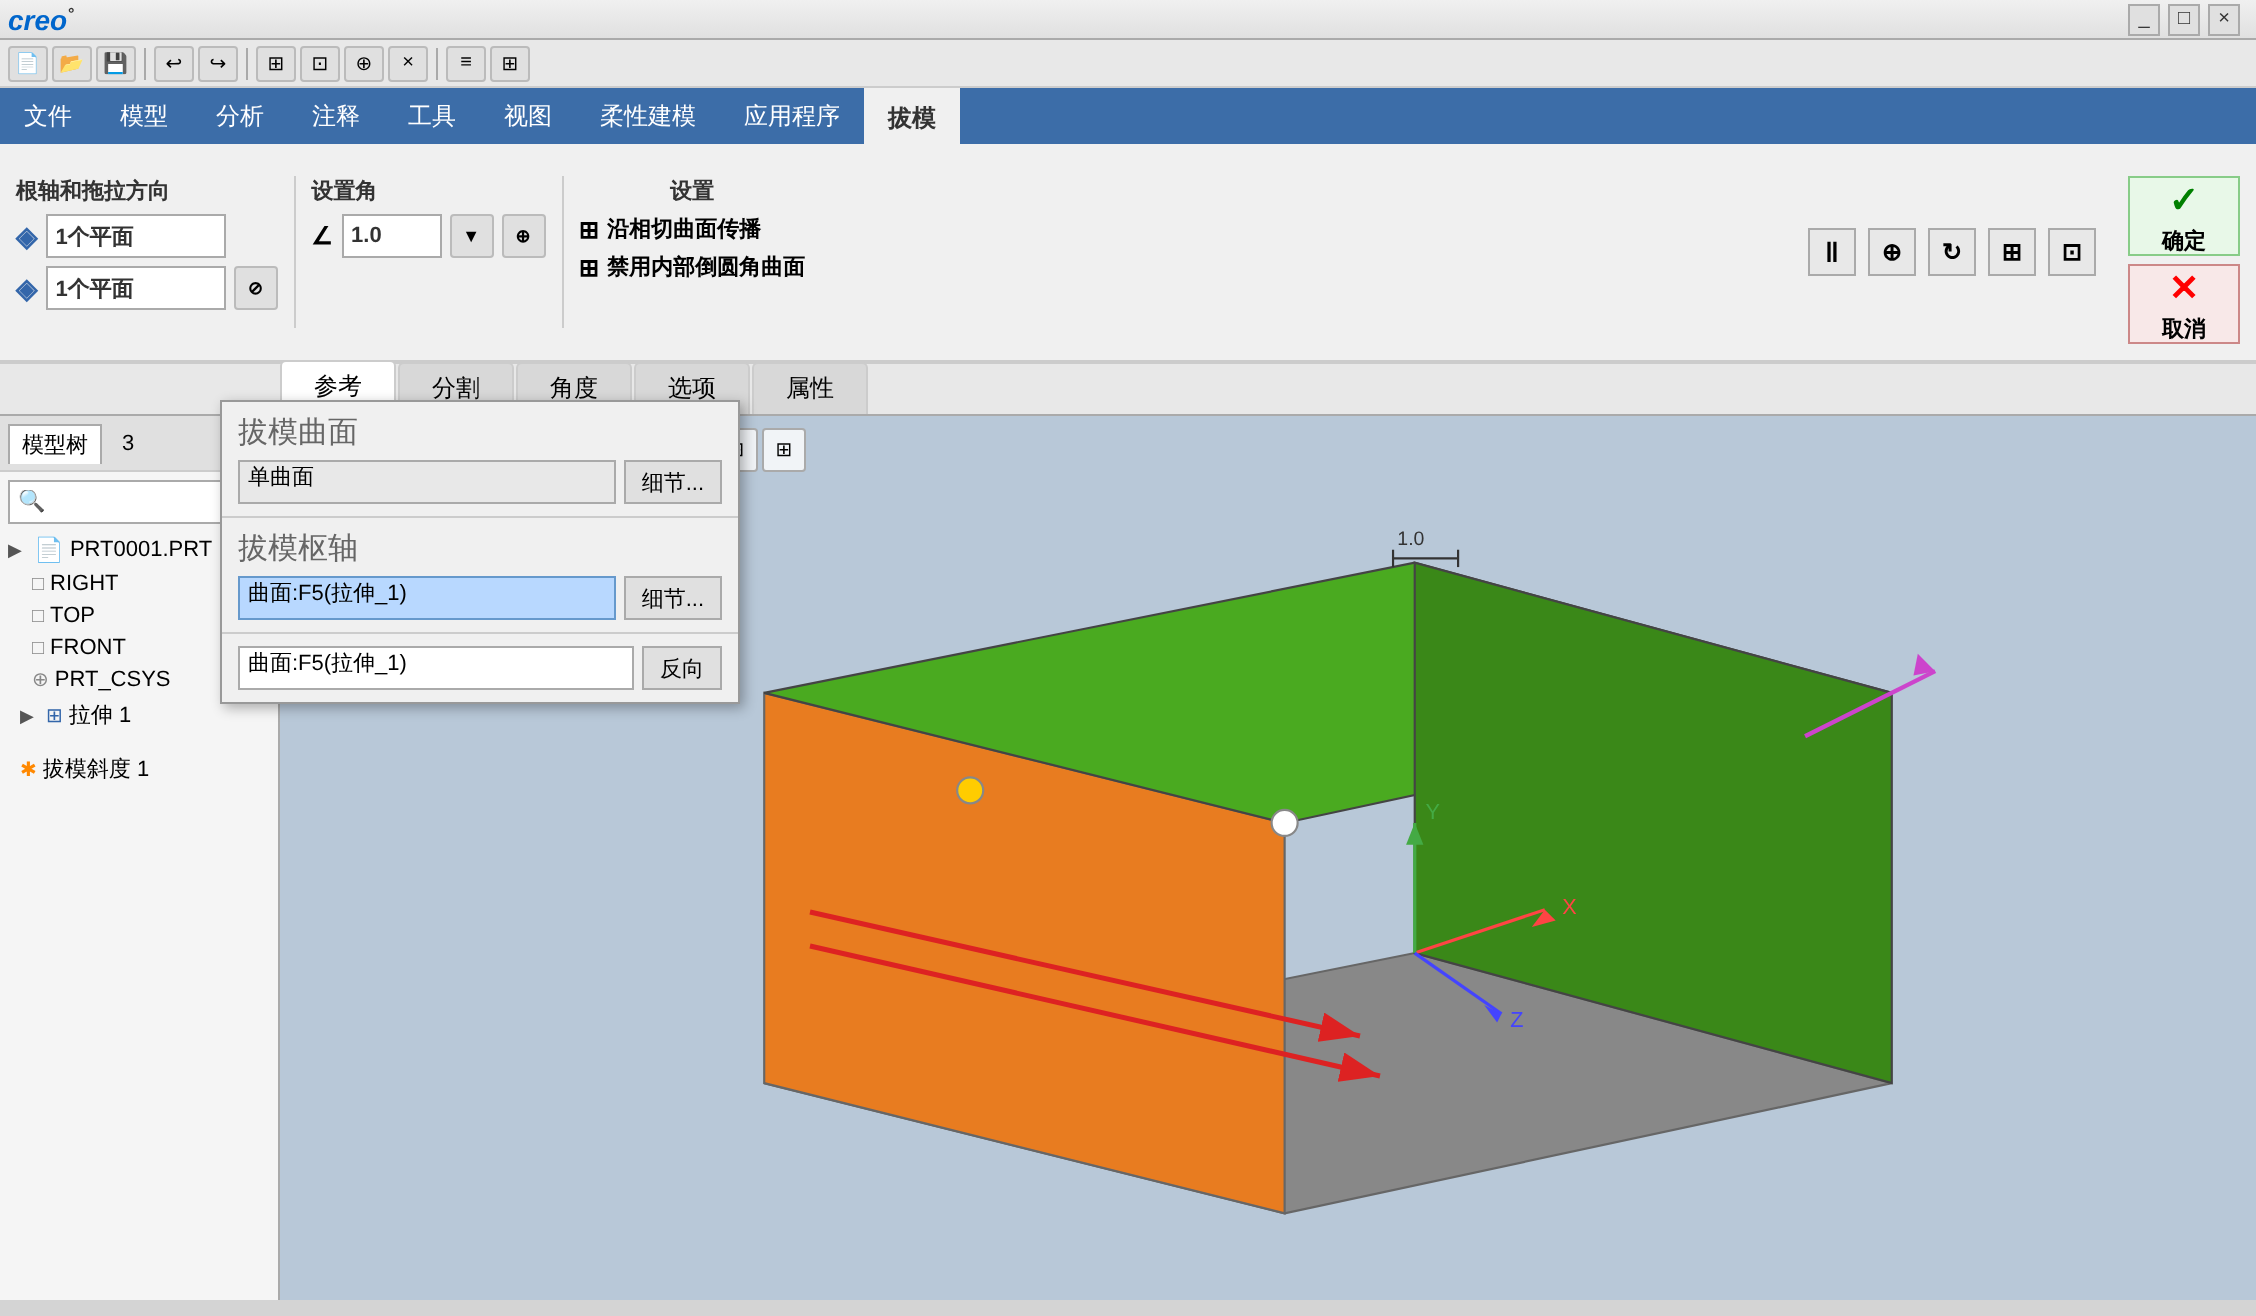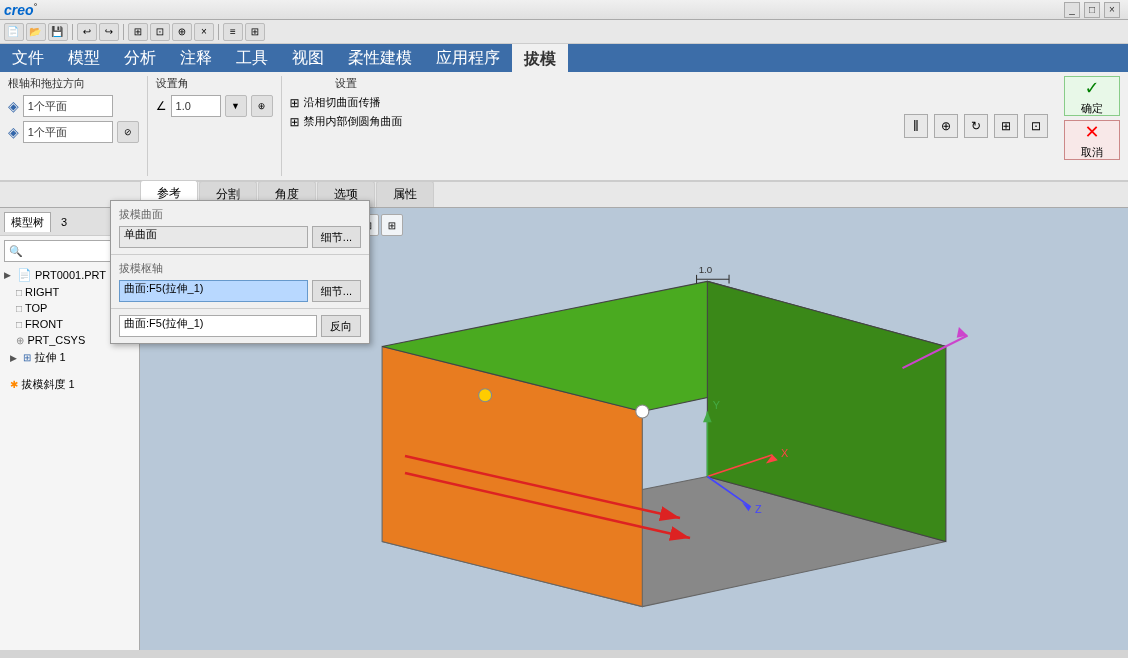--- a/index.html
+++ b/index.html
@@ -55,36 +55,37 @@
     #menu-bar {
       height: 28px;
       background: #3c6da8;
       display: flex;
       align-items: center;
     }
     .menu-item {
       padding: 4px 12px;
       color: white;
       cursor: pointer;
-      font-size: 16px;
+      font-size: 12px;
       height: 28px;
       display: flex;
       align-items: center;
     }
     .menu-item.active-tab { background: #f0f0f0; color: #333; border-top: 2px solid #f0f0f0; }
 
     
     #ribbon {
       height: 110px;
       background: #f0f0f0;
       border-bottom: 2px solid #ccc;
       display: flex;
       align-items: stretch;
-      padding: 4px 8px;
+      padding: 16px 8px;
       gap: 8px;
+      font-weight: bold;
     }
     .ribbon-group {
       display: flex;
       flex-direction: column;
       gap: 4px;
       border-right: 1px solid #ccc;
       padding-right: 8px;
     }
     .ribbon-row { display: flex; align-items: center; gap: 4px; }
     .ribbon-input {
@@ -196,21 +197,21 @@
       background: #f0f0f0;
       border: 1px solid #999;
       box-shadow: 2px 2px 6px rgba(0,0,0,0.3);
       z-index: 10;
     }
     .draft-panel-section {
       padding: 6px 8px;
       border-bottom: 1px solid #ccc;
     }
     .draft-panel-title {
-      font-size: 11px;
+      font-size: 15px;
       color: #666;
       margin-bottom: 4px;
     }
     .draft-input-row {
       display: flex;
       align-items: center;
       gap: 4px;
     }
     .draft-input {
       flex: 1;

